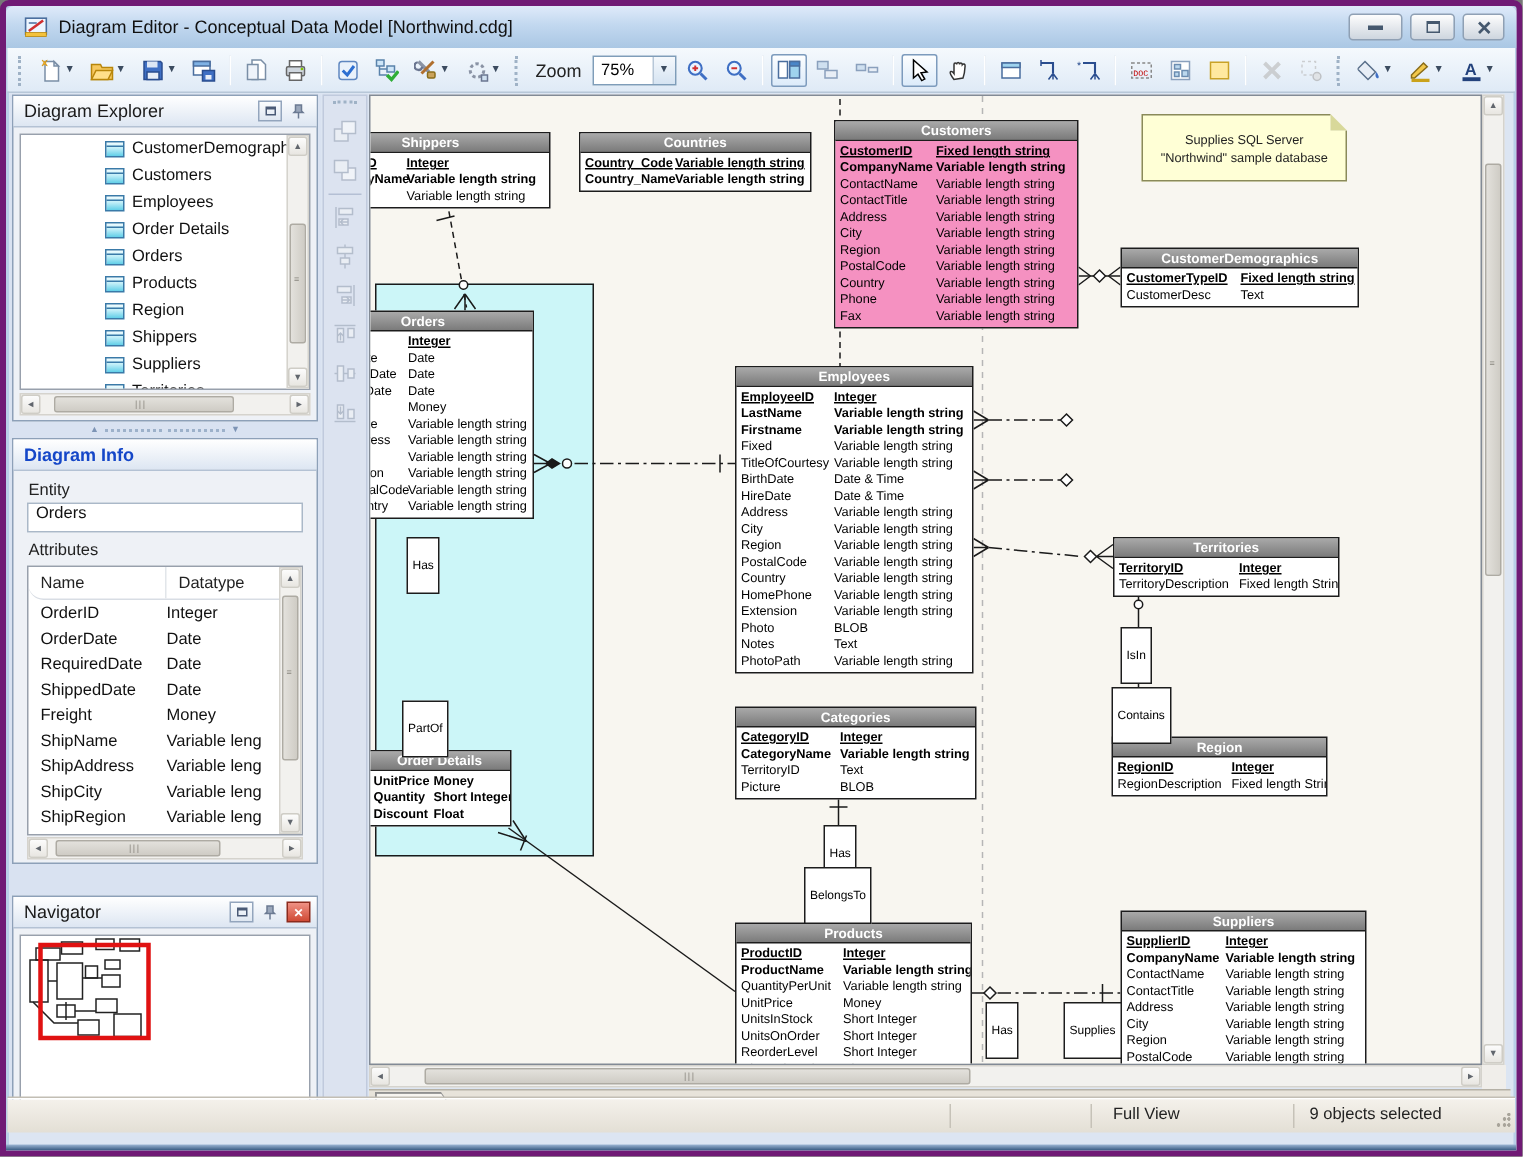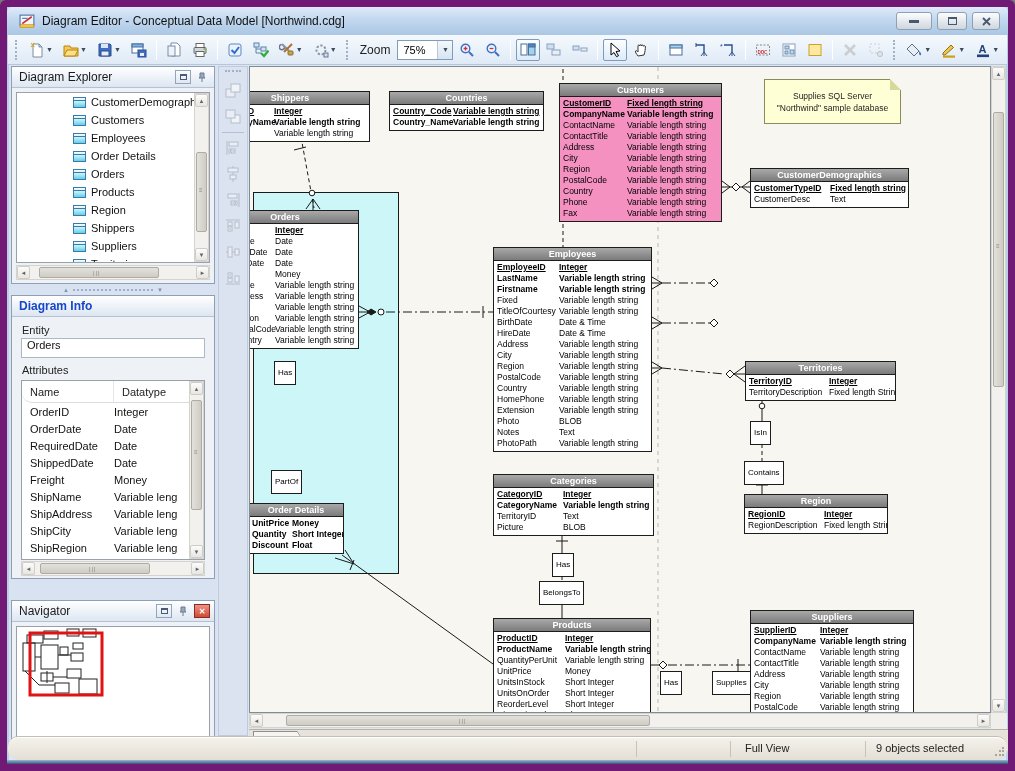--- a/index.html
+++ b/index.html
@@ -1,18 +1,18 @@
 <!DOCTYPE html>
 <html><head>
 <meta charset="utf-8">
 <style>
   html,body{margin:0;padding:0;background:#777;}
   *{box-sizing:border-box;user-select:none;}
   .window{position:relative;width:1015px;height:771px;font-family:"Liberation Sans",sans-serif;
-    background:#dce5f2;border:7px solid #701a75;border-radius:6px 6px 0 0;overflow:hidden;
+    background:#dce5f2;border:4px solid #701a75;border-radius:6px 6px 0 0;overflow:hidden;
     box-shadow:inset 0 0 0 2px #b9cfe7;}
   
   .titlebar{position:absolute;left:0;top:0;right:0;height:28px;
     background:linear-gradient(#dfeafa,#c2d8ef 45%,#aac7e4);border-radius:5px 5px 0 0;
     display:flex;align-items:center;padding:0 8px;}
   .title-ico{width:17px;height:17px;margin:0 6px 0 4px;}
   .title-text{font-size:12px;color:#111;}
   .winbtns{position:absolute;right:8px;top:5px;display:flex;gap:5px;}
   .wbtn{height:18px;border:1px solid #8fa0b4;border-radius:3px;
     background:linear-gradient(#fdfdfd,#e8ebef 45%,#ced6df);display:flex;align-items:center;justify-content:center;
@@ -89,38 +89,38 @@
   .subject-area{position:absolute;border:1px solid #1a1a1a;}
   .entity{position:absolute;border:1px solid #1c1c1c;background:#fff;z-index:3;}
   .entity-header{height:13px;line-height:13px;text-align:center;font-size:9px;font-weight:bold;color:#fff;
     background:linear-gradient(#a9a9a9,#7b7b7b);border-bottom:1px solid #1c1c1c;white-space:nowrap;overflow:hidden;}
   .entity-body{padding:1px 0 2px 3px;overflow:hidden;}
   .erow{display:flex;font-size:8.5px;line-height:11px;white-space:nowrap;}
   .erow .ename{flex:none;}
   .erow .etype{flex:none;}
   .erow.pk span{font-weight:bold;text-decoration:underline;}
   .erow.bold span{font-weight:bold;}
-  .rlabel{position:absolute;border:1px solid #1c1c1c;background:#fff;font-size:8px;line-height:12px;padding:5px 3px;z-index:4;white-space:nowrap;}
+  .rlabel{position:absolute;border:1px solid #1c1c1c;background:#fff;font-size:8px;line-height:12px;padding:12px 3px;z-index:4;white-space:nowrap;}
   .note{position:absolute;background:#ffffd6;border:1px solid #8a8a5a;z-index:3;text-align:center;font-size:8.5px;color:#222;
     display:flex;flex-direction:column;justify-content:center;gap:2px;}
   .note .fold{position:absolute;right:-1px;top:-1px;width:0;height:0;border-top:11px solid #f8f6f0;border-left:11px solid #d8d89a;}
   .connlayer{z-index:2;pointer-events:none;}
   .entlayer{z-index:3;}
   
   .cv-v{left:742px;top:0;height:647px;}
   .cv-h{left:0;top:647px;width:742px;}
   .cv-corner{position:absolute;left:742px;top:647px;width:16px;height:16px;background:#f0eeea;}
   .tabrow2{position:absolute;left:242px;top:722px;width:761px;height:22px;background:#e7e3da;border-top:1px solid #b5b1a6;}
   .tab{position:absolute;left:4px;top:1px;width:58px;height:20px;
     clip-path:polygon(0 0,44px 0,58px 20px,0 20px);background:#8f8f8f;}
   .tab .inner{position:absolute;left:1px;top:1px;width:56px;height:19px;
     clip-path:polygon(0 0,43px 0,56px 19px,0 19px);background:#f7f5f0;font-size:11px;padding:3px 0 0 8px;color:#111;}
   
-  .statusbar{position:absolute;left:1px;right:1px;bottom:4px;height:23px;
-    background:linear-gradient(#f4f1eb,#e3dfd5);border-top:1px solid #fff;box-shadow:0 -1px 0 #c2beb4;border-radius:10px;}
+  .statusbar{position:absolute;left:1px;right:1px;bottom:12px;height:23px;
+    background:linear-gradient(#f4f1eb,#e3dfd5);border-top:1px solid #fff;box-shadow:0 -1px 0 #c2beb4;}
   .sseg{position:absolute;top:3px;bottom:3px;border-left:1px solid #c6c2b8;}
   .stext{position:absolute;top:4px;font-size:11px;color:#222;}
   .sgrip{position:absolute;right:3px;bottom:3px;width:10px;height:10px;
     background:radial-gradient(circle at 2px 8px,#a8a49a 1px,transparent 1.4px),
                radial-gradient(circle at 6px 8px,#a8a49a 1px,transparent 1.4px),
                radial-gradient(circle at 6px 4px,#a8a49a 1px,transparent 1.4px),
                radial-gradient(circle at 9px 8px,#a8a49a 1px,transparent 1.4px),
                radial-gradient(circle at 9px 4px,#a8a49a 1px,transparent 1.4px),
                radial-gradient(circle at 9px 1px,#a8a49a 1px,transparent 1.4px);}
   .botedge{position:absolute;left:0;right:0;bottom:0;height:4px;background:linear-gradient(#9db6d4,#33567e);}

